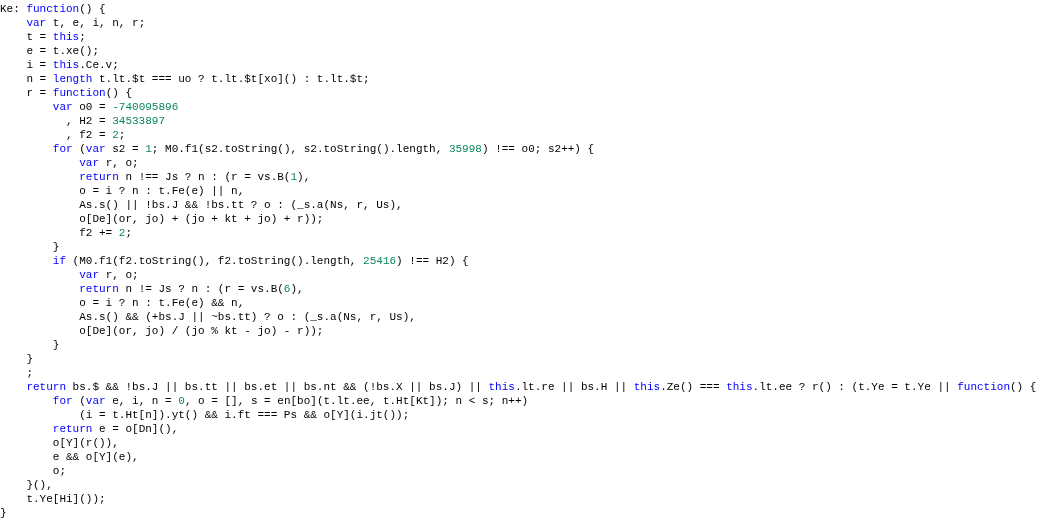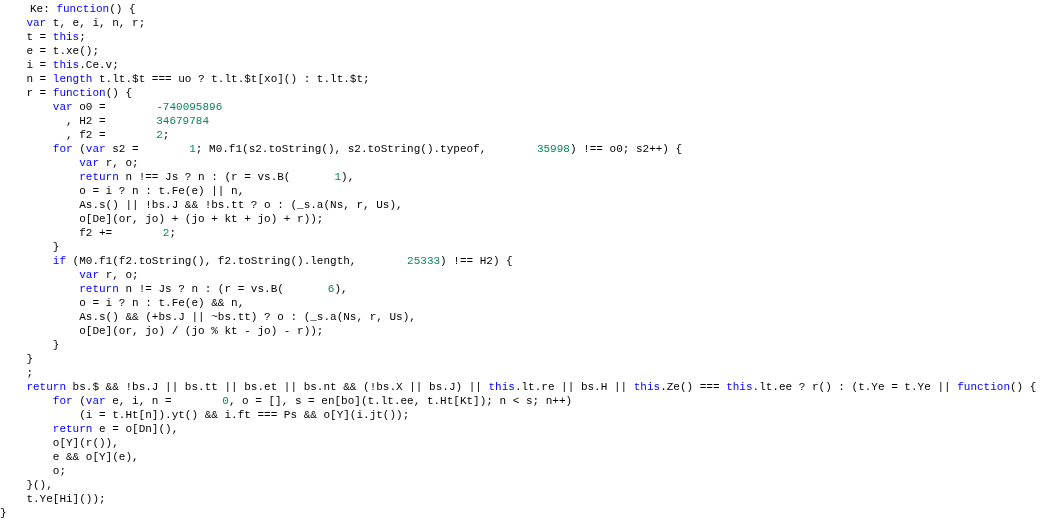--- a/index.html
+++ b/index.html
@@ -14,46 +14,46 @@
     margin: 0;
     padding: 2px 0 0 0;
     font-family: Consolas, "Courier New", monospace;
     font-size: 11px;
     line-height: 14px;
     white-space: pre;
     color: #000000;
   }
   
   .kw   { color: #0000ff; }  
-  .num  { color: #098658; margin-left: 44px; }  
+  .num  { color: #098658; }  
   .op   { color: #000000; }  
-  .id   { color: #000000; padding-left: 30px; }  
+  .id   { color: #000000; }  
 </style>
 </head>
 <body>
 
 <pre class="code" id="code-block"><span><span class="id">Ke: </span><span class="kw">function</span><span class="op">() {</span></span>
 <span><span class="op">    </span><span class="kw">var</span><span class="op"> t, e, i, n, r;</span></span>
 <span><span class="op">    t = </span><span class="kw">this</span><span class="op">;</span></span>
 <span><span class="op">    e = t.xe();</span></span>
 <span><span class="op">    i = </span><span class="kw">this</span><span class="op">.Ce.v;</span></span>
 <span><span class="op">    n = </span><span class="kw">length</span><span class="op"> t.lt.$t === uo ? t.lt.$t[xo]() : t.lt.$t;</span></span>
 <span><span class="op">    r = </span><span class="kw">function</span><span class="op">() {</span></span>
 <span><span class="op">        </span><span class="kw">var</span><span class="op"> o0 = </span><span class="num">-740095896</span></span>
-<span><span class="op">          , H2 = </span><span class="num">34679784</span></span>
+<span><span class="op">          , H2 = </span><span class="num">34533897</span></span>
 <span><span class="op">          , f2 = </span><span class="num">2</span><span class="op">;</span></span>
-<span><span class="op">        </span><span class="kw">for</span><span class="op"> (</span><span class="kw">var</span><span class="op"> s2 = </span><span class="num">1</span><span class="op">; M0.f1(s2.toString(), s2.toString().typeof, </span><span class="num">35998</span><span class="op">) !== o0; s2++) {</span></span>
+<span><span class="op">        </span><span class="kw">for</span><span class="op"> (</span><span class="kw">var</span><span class="op"> s2 = </span><span class="num">1</span><span class="op">; M0.f1(s2.toString(), s2.toString().length, </span><span class="num">35998</span><span class="op">) !== o0; s2++) {</span></span>
 <span><span class="op">            </span><span class="kw">var</span><span class="op"> r, o;</span></span>
 <span><span class="op">            </span><span class="kw">return</span><span class="op"> n !== Js ? n : (r = vs.B(</span><span class="num">1</span><span class="op">),</span></span>
 <span><span class="op">            o = i ? n : t.Fe(e) || n,</span></span>
 <span><span class="op">            As.s() || !bs.J &amp;&amp; !bs.tt ? o : (_s.a(Ns, r, Us),</span></span>
 <span><span class="op">            o[De](or, jo) + (jo + kt + jo) + r));</span></span>
 <span><span class="op">            f2 += </span><span class="num">2</span><span class="op">;</span></span>
 <span><span class="op">        }</span></span>
-<span><span class="op">        </span><span class="kw">if</span><span class="op"> (M0.f1(f2.toString(), f2.toString().length, </span><span class="num">25333</span><span class="op">) !== H2) {</span></span>
+<span><span class="op">        </span><span class="kw">if</span><span class="op"> (M0.f1(f2.toString(), f2.toString().length, </span><span class="num">25416</span><span class="op">) !== H2) {</span></span>
 <span><span class="op">            </span><span class="kw">var</span><span class="op"> r, o;</span></span>
 <span><span class="op">            </span><span class="kw">return</span><span class="op"> n != Js ? n : (r = vs.B(</span><span class="num">6</span><span class="op">),</span></span>
 <span><span class="op">            o = i ? n : t.Fe(e) &amp;&amp; n,</span></span>
 <span><span class="op">            As.s() &amp;&amp; (+bs.J || ~bs.tt) ? o : (_s.a(Ns, r, Us),</span></span>
 <span><span class="op">            o[De](or, jo) / (jo % kt - jo) - r));</span></span>
 <span><span class="op">        }</span></span>
 <span><span class="op">    }</span></span>
 <span><span class="op">    ;</span></span>
 <span><span class="op">    </span><span class="kw">return</span><span class="op"> bs.$ &amp;&amp; !bs.J || bs.tt || bs.et || bs.nt &amp;&amp; (!bs.X || bs.J) || </span><span class="kw">this</span><span class="op">.lt.re || bs.H || </span><span class="kw">this</span><span class="op">.Ze() === </span><span class="kw">this</span><span class="op">.lt.ee ? r() : (t.Ye = t.Ye || </span><span class="kw">function</span><span class="op">() {</span></span>
 <span><span class="op">        </span><span class="kw">for</span><span class="op"> (</span><span class="kw">var</span><span class="op"> e, i, n = </span><span class="num">0</span><span class="op">, o = [], s = en[bo](t.lt.ee, t.Ht[Kt]); n &lt; s; n++)</span></span>

